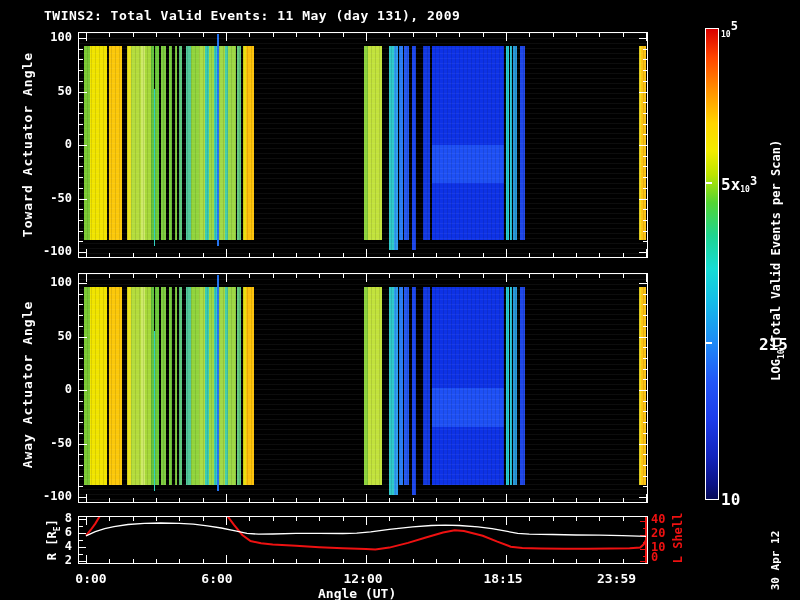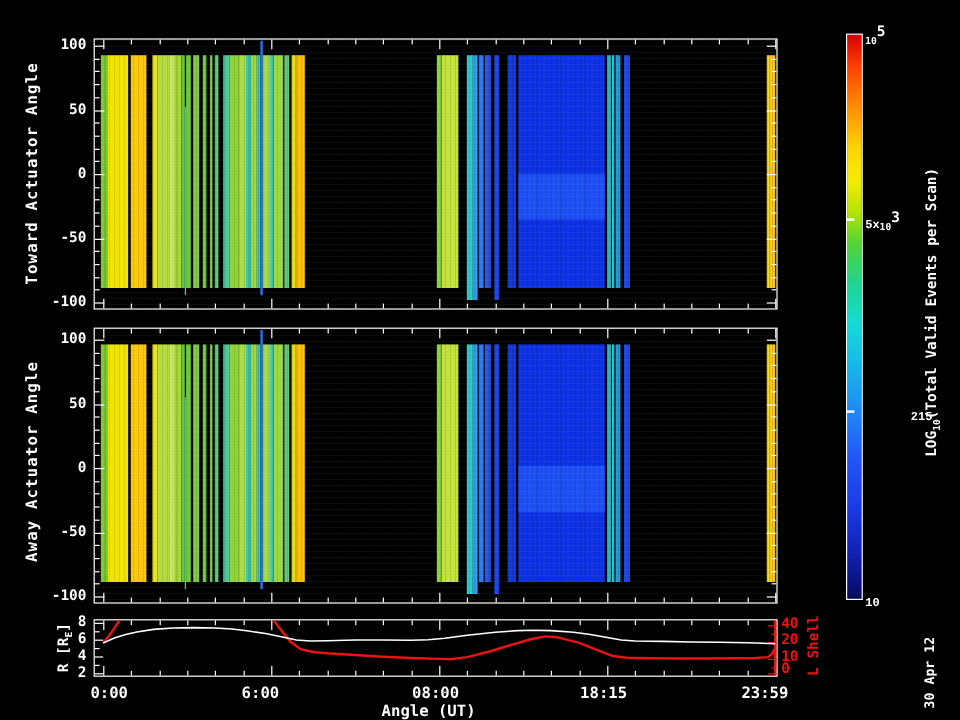--- a/index.html
+++ b/index.html
@@ -15,33 +15,34 @@
   .tick{position:absolute;background:#fff;}
   .tick.red{background:#ee1111;}
   .lbl{position:absolute;font-size:12px;line-height:1;white-space:pre;}
   .ylabels .lbl{text-align:right;width:34px;}
   .vtext{position:absolute;transform:rotate(-90deg);transform-origin:center;white-space:nowrap;
          font-size:13px;letter-spacing:1px;line-height:1;}
   #title-main{left:44px;top:8px;font-size:13px;letter-spacing:.5px;}
   #title-note{left:453px;top:8px;font-size:13px;letter-spacing:.5px;color:#ee1111;}
   #colorbar{position:absolute;border:1px solid #fff;}
   .cb-ticklbl{position:absolute;white-space:nowrap;line-height:1;}
-  .cb-ticklbl .n{font-size:10px;font-family:Liberation Mono, monospace;}
+  .cb-ticklbl .n{font-size:16px;}
   .cb-ticklbl .small{font-size:8px;position:relative;top:2px;}
   .cb-ticklbl .sup{font-size:12px;position:relative;top:-5px;}
   .cb-dash{position:absolute;height:2px;background:#fff;}
   sub{font-size:8px;}
   svg{position:absolute;left:0;top:0;overflow:hidden;}
   .red-text{color:#ee1111;}
 </style>
 </head>
 <body>
 
 <div id="stage">
 
+  <div id="title-main" class="abs">TWINS2: Total Valid Events: 11 May (day 131), 2009</div>
 
   <div class="vtext" style="left:-83px;top:138px;width:220px;text-align:center;">Toward Actuator Angle</div>
   <div class="vtext" style="left:-83px;top:378px;width:220px;text-align:center;">Away Actuator Angle</div>
   <div class="vtext" style="left:9px;top:532px;width:90px;text-align:center;font-size:12px;letter-spacing:0;"><span>R [R</span><sub>E</sub><span>]</span></div>
   <div class="vtext red-text" style="left:633px;top:532px;width:90px;text-align:center;font-size:12px;letter-spacing:0;">L Shell</div>
   <div class="vtext" style="left:663px;top:258px;width:230px;text-align:center;font-size:12px;letter-spacing:0;"><span>LOG</span><sub>10</sub><span>(Total Valid Events per Scan)</span></div>
   <div class="vtext" style="left:730px;top:555px;width:90px;text-align:center;font-size:11px;letter-spacing:0;">30 Apr 12</div>
 
   <div id="p1" class="panel" style="left:78px;top:32px;width:568px;height:224px;">
     <div class="stripes" id="p1s">
@@ -421,23 +422,23 @@
   <div id="yl4" class="abs red-text" style="left:651px;top:516px;width:30px;">
       <div class="lbl" style="top: -3.22px; left: 0px;">40</div>
       <div class="lbl" style="top: 11.02px; left: 0px;">20</div>
       <div class="lbl" style="top: 25.26px; left: 0px;">10</div>
       <div class="lbl" style="top: 35px; left: 0px;">0</div>
     </div>
 
   <div id="xlabels" class="abs" style="left:0;top:570px;width:800px;height:16px;">
       <div class="lbl" style="left: 61px; top: 2px; width: 60px; text-align: center; font-size: 13px;">0:00</div>
       <div class="lbl" style="left: 187px; top: 2px; width: 60px; text-align: center; font-size: 13px;">6:00</div>
-      <div class="lbl" style="left: 333px; top: 2px; width: 60px; text-align: center; font-size: 13px;">08:00</div>
+      <div class="lbl" style="left: 333px; top: 2px; width: 60px; text-align: center; font-size: 13px;">12:00</div>
       <div class="lbl" style="left: 473px; top: 2px; width: 60px; text-align: center; font-size: 13px;">18:15</div>
-      <div class="lbl" style="left: 597px; top: 2px; width: 60px; text-align: right; font-size: 13px;">23:59</div>
+      <div class="lbl" style="left: 597px; top: 2px; width: 60px; text-align: left; font-size: 13px;">23:59</div>
     </div>
   <div class="lbl" style="left:318px;top:587px;font-size:13px;">Angle (UT)</div>
 
   <div id="colorbar" style="left: 705px; top: 28px; width: 12px; height: 470px; background: linear-gradient(rgb(216, 0, 0) 0%, rgb(255, 68, 0) 6%, rgb(255, 144, 0) 13%, rgb(255, 212, 0) 20%, rgb(242, 236, 0) 26%, rgb(188, 228, 0) 31%, rgb(82, 212, 52) 37%, rgb(30, 212, 144) 44%, rgb(22, 220, 212) 51%, rgb(20, 188, 232) 58%, rgb(30, 136, 246) 67%, rgb(34, 86, 246) 75%, rgb(28, 60, 234) 83%, rgb(18, 36, 188) 91%, rgb(10, 18, 132) 97%, rgb(6, 12, 85) 100%);"></div>
   <div id="cblabels" class="abs" style="left:0;top:0;">
       <div class="cb-ticklbl" style="left: 721px; top: 22px;"><span class="small">10</span><span class="sup">5</span></div>
       <div class="cb-dash" style="left: 705px; top: 182.1px; width: 7px;"></div>
       <div class="cb-ticklbl" style="left: 721px; top: 177.1px;"><span class="n">5x</span><span class="small">10</span><span class="sup">3</span></div>
       <div class="cb-dash" style="left: 705px; top: 341.9px; width: 7px;"></div>
       <div class="cb-ticklbl" style="left: 759px; top: 336.9px;"><span class="n">215</span></div>

